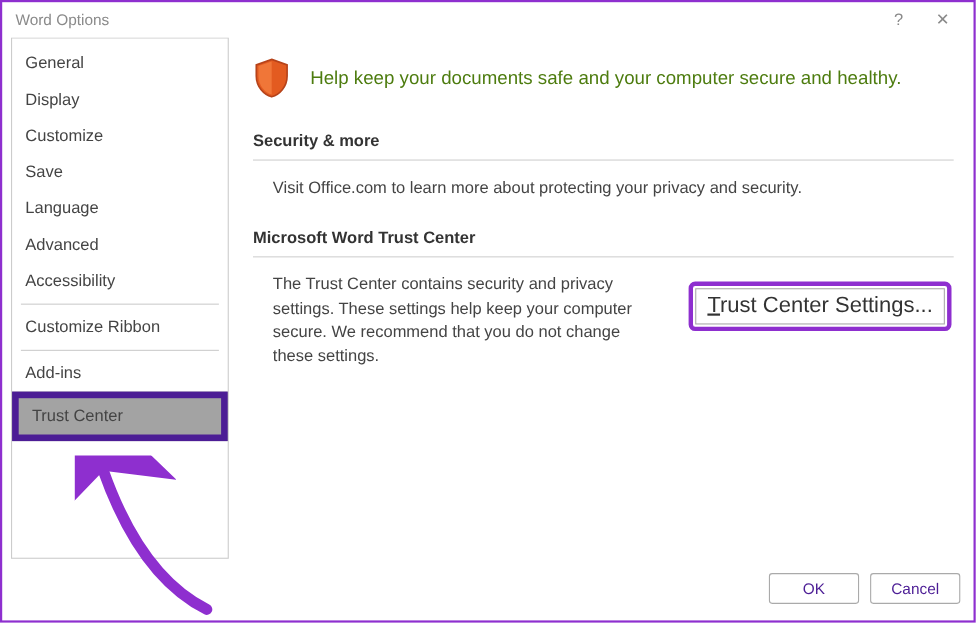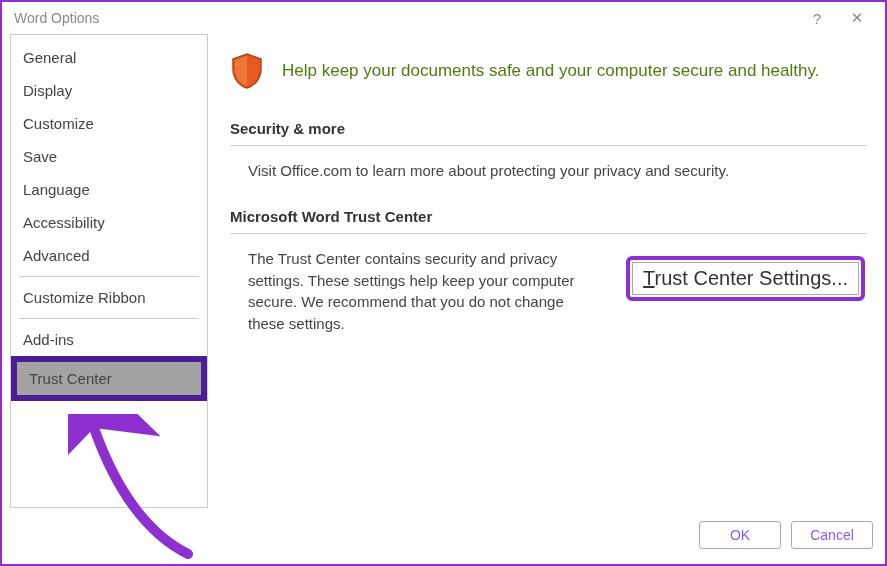--- a/index.html
+++ b/index.html
@@ -145,21 +145,21 @@
     gap: 10px;
     padding: 0 12px 10px 0;
   }
   .dlg-btn {
     min-width: 82px;
     height: 28px;
     background: #fff;
     border: 1px solid #aaa;
     border-radius: 3px;
     font-size: 14px;
-    color: #8b5cf6;
+    color: #4c1d95;
     cursor: pointer;
   }
   
   .arrow-overlay {
     position: absolute;
     left: 66px;
     top: 412px;
     width: 160px;
     height: 150px;
     pointer-events: none;
@@ -176,22 +176,22 @@
     <div class="ctl">✕</div>
   </div>
 
   <div class="body">
     <div class="sidebar">
       <div class="nav-item">General</div>
       <div class="nav-item">Display</div>
       <div class="nav-item">Customize</div>
       <div class="nav-item">Save</div>
       <div class="nav-item">Language</div>
+      <div class="nav-item">Advanced</div>
       <div class="nav-item">Accessibility</div>
-      <div class="nav-item">Advanced</div>
       <div class="nav-sep"></div>
       <div class="nav-item">Customize Ribbon</div>
       <div class="nav-sep"></div>
       <div class="nav-item">Add-ins</div>
       <div class="nav-item selected">Trust Center</div>
     </div>
 
     <div class="content">
 
       <div class="intro-row">

